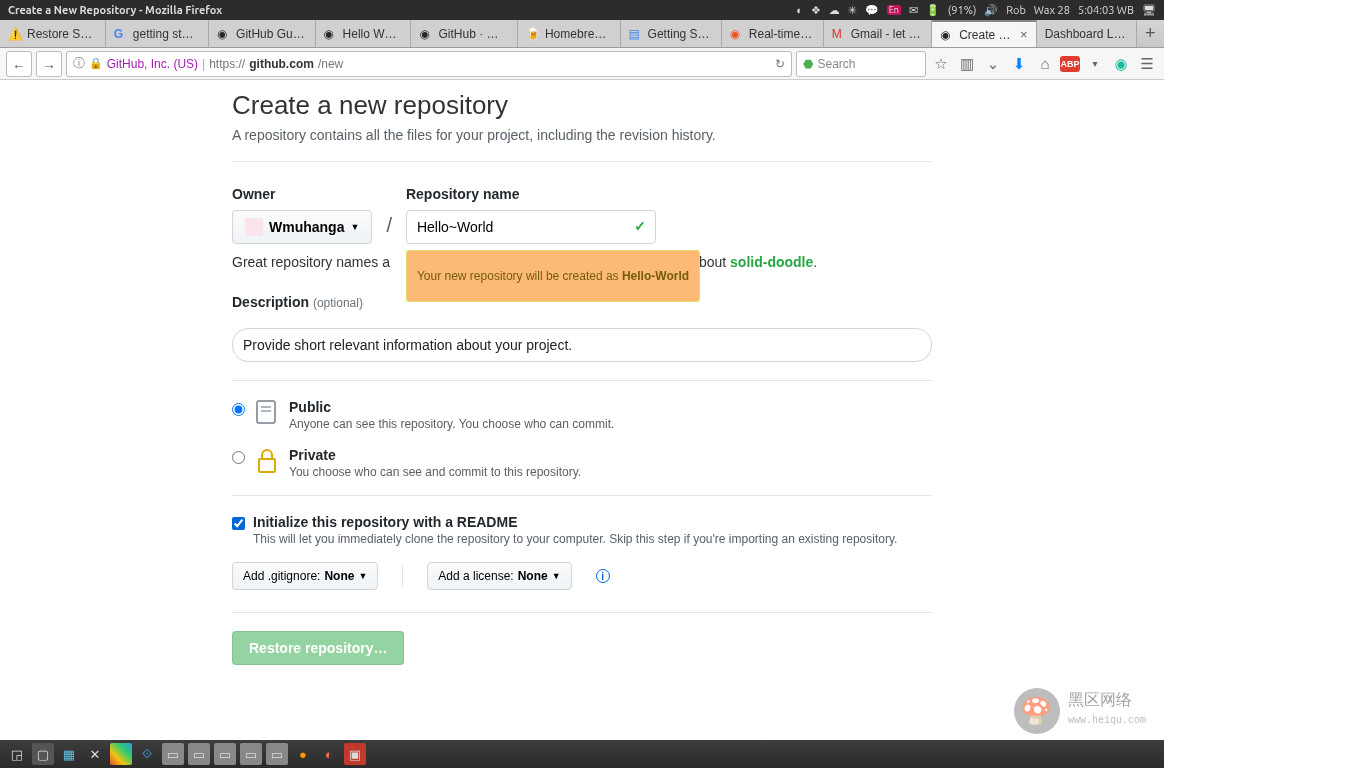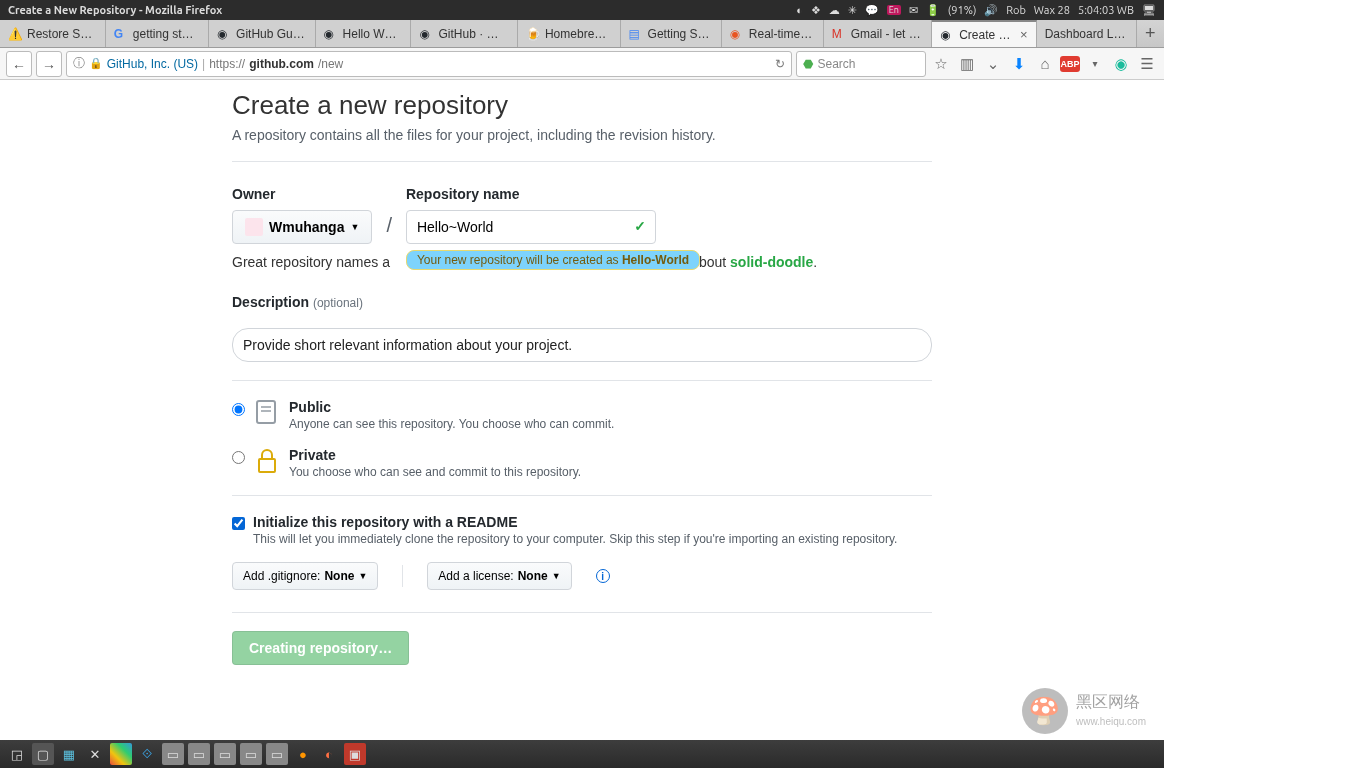--- a/index.html
+++ b/index.html
@@ -20,21 +20,21 @@
 .ff-tab .fav { width: 14px; height: 14px; flex: 0 0 14px; }
 .ff-tab .lbl { white-space: nowrap; overflow: hidden; text-overflow: ellipsis; max-width: 85px; color: #333; }
 .ff-tab .close { font-size: 13px; color: #666; }
 .ff-newtab { width: 28px; display: flex; align-items: center; justify-content: center; color: #555; font-size: 18px; }
 
 
 .ff-toolbar { height: 32px; background: #f6f6f6; display: flex; align-items: center; gap: 4px; padding: 0 6px; border-bottom: 1px solid #ccc; }
 .nav-btn { width: 26px; height: 26px; border: 1px solid #bbb; border-radius: 3px; background: #fff; display: flex; align-items: center; justify-content: center; color: #555; }
 .url-bar { flex: 1; height: 26px; border: 1px solid #bbb; border-radius: 3px; background: #fff; display: flex; align-items: center; padding: 0 6px; font-size: 12px; gap: 4px; }
 .url-bar .lock { color: #4caf50; font-size: 11px; }
-.url-bar .org { color: #0369a1; }
+.url-bar .org { color: #a21caf; }
 .url-bar .sep { color: #aaa; }
 .url-bar .host { color: #333; }
 .url-bar .path { color: #777; }
 .url-bar .reload { margin-left: auto; color: #777; }
 .search-bar { width: 130px; height: 26px; border: 1px solid #bbb; border-radius: 3px; background: #fff; display: flex; align-items: center; padding: 0 6px; font-size: 12px; color: #888; gap: 4px;}
 .tool-icon { width: 22px; height: 22px; display: flex; align-items: center; justify-content: center; color: #666; font-size: 15px; }
 .abp { background: #e03c31; color: #fff; border-radius: 3px; font-size: 9px; font-weight: bold; width: 20px; height: 16px; display: flex; align-items: center; justify-content: center; }
 
 
 .page { position: absolute; top: 80px; left: 0; right: 0; bottom: 28px; overflow: auto; }
@@ -44,21 +44,21 @@
 hr.rule { border: none; border-bottom: 1px solid #e1e4e8; margin: 0 0 24px; }
 
 .form-row { display: flex; gap: 14px; align-items: flex-start; margin-bottom: 8px; }
 .form-col label { font-weight: 600; font-size: 14px; display: block; margin-bottom: 8px; }
 .owner-btn { height: 34px; border: 1px solid #d1d5da; border-radius: 4px; background: linear-gradient(#fafbfc,#eff3f6); padding: 0 12px; display: flex; align-items: center; gap: 6px; font-size: 14px; font-weight: 600; }
 .owner-btn .av { width: 18px; height: 18px; background: #fce4ec; border-radius: 2px; display: inline-block; }
 .slash { font-size: 20px; color: #586069; margin-top: 28px; }
 .repo-input-wrap { position: relative; }
 .repo-input { width: 250px; height: 34px; border: 1px solid #d1d5da; border-radius: 4px; padding: 0 30px 0 10px; font-size: 14px; }
 .check { position: absolute; right: 10px; top: 8px; color: #28a745; font-weight: bold; }
-.name-tip { position: absolute; top: 40px; left: 0; background: #7dd3fc; border: 1px solid #e6d970; border-radius: 8px; padding: 2px 10px; font-size: 12px; color: #735c0f; white-space: nowrap; z-index: 5; }
+.name-tip { position: absolute; top: 40px; left: 0; background: #fdba74; border: 1px solid #e6d970; border-radius: 3px; padding: 18px 10px; font-size: 12px; color: #735c0f; white-space: nowrap; z-index: 5; }
 .name-tip b { color: #735c0f; }
 .hint { font-size: 14px; color: #333; margin: 10px 0 24px; }
 .hint a { color: #28a745; font-weight: 600; text-decoration: none; }
 .desc-label { font-weight: 600; }
 .desc-label .opt { font-weight: 400; color: #6a737d; font-size: 12px; }
 .desc-input { width: 100%; height: 34px; border: 1px solid #d1d5da; border-radius: 16px; padding: 0 10px; font-size: 14px; margin: 18px 0 18px; color: #222;}
 hr.thin { border: none; border-bottom: 1px solid #e1e4e8; margin: 0 0 18px; }
 
 .vis-row { display: flex; gap: 10px; margin-bottom: 16px; align-items: flex-start; }
 .vis-row input[type=radio] { margin-top: 4px; }
@@ -74,21 +74,21 @@
 .dropdowns { display: flex; gap: 24px; align-items: center; margin-bottom: 22px; }
 .dd-btn { height: 28px; border: 1px solid #d1d5da; border-radius: 4px; background: linear-gradient(#fafbfc,#eff3f6); padding: 0 10px; font-size: 12px; display: flex; align-items: center; gap: 4px; }
 .dd-sep { width: 1px; height: 22px; background: #e1e4e8; }
 .info-icon { color: #0366d6; font-size: 13px; border: 1px solid #0366d6; border-radius: 50%; width: 14px; height: 14px; display: flex; align-items: center; justify-content: center; font-weight: bold; font-size: 10px;}
 
 .submit-btn { background: #94d3a2; color: #fff; border: 1px solid rgba(27,31,35,.1); border-radius: 4px; padding: 8px 16px; font-size: 14px; font-weight: 600; }
 
 
 .watermark { position: absolute; right: 18px; bottom: 34px; opacity: .55; font-family: "Microsoft YaHei", sans-serif; display:flex; align-items:center; gap:8px;}
 .watermark .logo { width: 46px; height: 46px; background: #888; border-radius: 50%; display:flex; align-items:center;justify-content:center;}
-.watermark .txt { font-size: 16px; color: #555; line-height: 1.1;}
+.watermark .txt { font-size: 16px; color: #555; line-height: 1.1; font-family: Liberation Mono, monospace;}
 .watermark .txt small { font-size: 10px; color: #888; }
 
 
 .taskbar { position: absolute; left: 0; right: 0; bottom: 0; height: 28px; background: linear-gradient(#3d3d3d,#2a2a2a); display: flex; align-items: center; gap: 4px; padding: 0 6px; }
 .task-item { width: 22px; height: 22px; border-radius: 2px; display: flex; align-items: center; justify-content: center; font-size: 13px; color: #ddd; }
 .caret { font-size: 9px; }
 </style>
 </head>
 <body>
 
@@ -276,21 +276,21 @@
         <button class="dd-btn">
           <span>Add a license: </span>
             <b>None</b> 
             <span class="caret">▼</span>
         </button>
         <span class="info-icon">i</span>
       </div>
 
       <hr class="thin">
 
-      <button class="submit-btn">Creating repository…</button>
+      <button class="submit-btn">Restore repository…</button>
     </div>
   </div>
 
   <div class="watermark">
     <div class="logo">
         <span style="color:#fff;font-size:26px;">🍄</span>
       </div>
     <div class="txt"><span>黑区网络</span><br><small>www.heiqu.com</small></div>
   </div>
 

